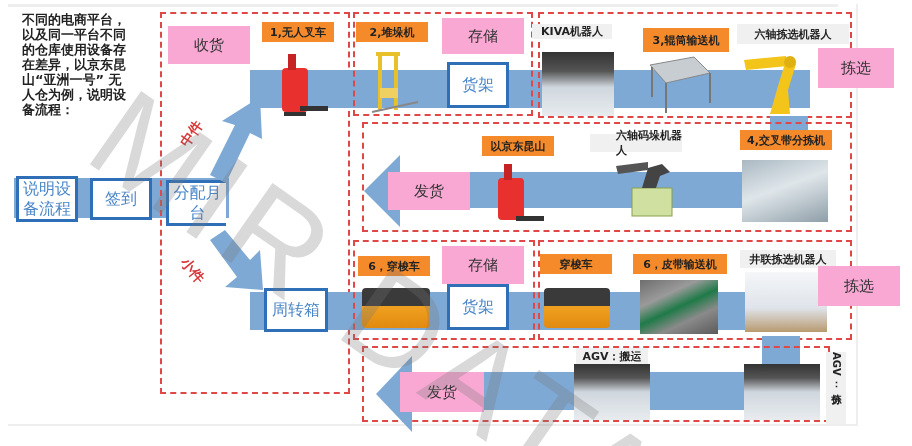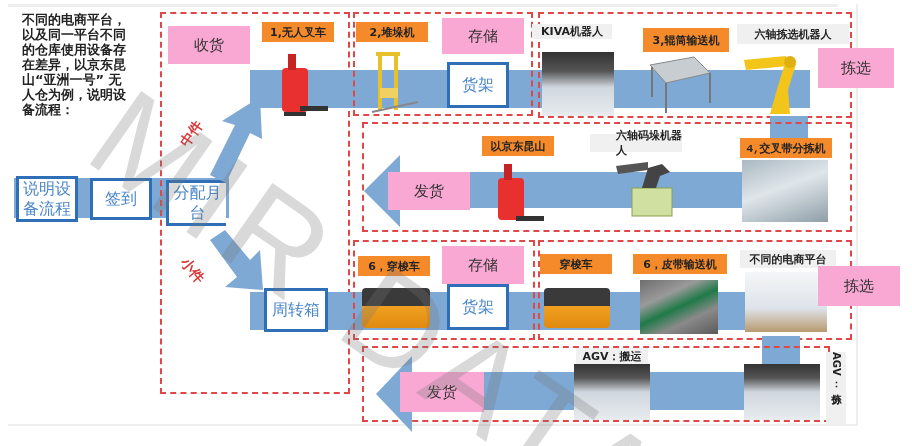--- a/index.html
+++ b/index.html
@@ -112,35 +112,35 @@
   <rect x="8" y="18" width="26" height="42" rx="4" fill="#e8302e"></rect>
   <rect x="14" y="4" width="8" height="16" fill="#c62424"></rect>
   <rect x="26" y="56" width="28" height="5" fill="#333"></rect>
 </svg>
 <div class="gray" style="left:590px;top:134px;width:92px;height:18px;padding-left:26px;">六轴码垛机器人</div>
 <svg class="img" style="left:612px;top:158px;" width="72" height="60">
   <rect x="20" y="30" width="40" height="28" fill="#cfe0a0" stroke="#8aa050"></rect>
   <polygon points="30,30 36,10 50,6 58,14 48,18 44,30" fill="#444"></polygon>
   <polygon points="4,8 36,4 36,12 6,16" fill="#555"></polygon>
 </svg>
-<div class="orange" style="left:740px;top:138px;width:92px;height:20px;font-family:Liberation Mono, monospace;">4,交叉带分拣机</div>
+<div class="orange" style="left:740px;top:130px;width:92px;height:20px;">4,交叉带分拣机</div>
 <div class="img" style="left:742px;top:160px;width:86px;height:62px;background:linear-gradient(160deg,#aab8c2 0%,#dfe6ea 45%,#8f9ea8 100%);"></div>
 
 <div class="dash" style="left:353px;top:240px;width:182px;height:100px;"></div>
 <div class="orange" style="left:358px;top:256px;width:72px;height:20px;">6，穿梭车</div>
 <div class="img" style="left:362px;top:288px;width:68px;height:40px;background:linear-gradient(180deg,#3a3a3a 0%,#3a3a3a 45%,#f0a020 46%,#e08a10 100%);border-radius:4px;"></div>
 <div class="green" style="left:442px;top:246px;width:82px;height:38px;">存储</div>
 <div class="bluebox" style="left:447px;top:284px;width:62px;height:46px;">货架</div>
 
 <div class="dash" style="left:538px;top:240px;width:314px;height:100px;"></div>
 <div class="orange" style="left:540px;top:254px;width:72px;height:20px;text-align:right;">穿梭车</div>
 <div class="img" style="left:544px;top:288px;width:66px;height:40px;background:linear-gradient(180deg,#3a3a3a 0%,#3a3a3a 45%,#f0a020 46%,#e08a10 100%);border-radius:4px;"></div>
 <div class="orange" style="left:633px;top:254px;width:94px;height:20px;">6，皮带输送机</div>
 <div class="img" style="left:640px;top:280px;width:78px;height:54px;background:linear-gradient(155deg,#6e6e6e 0%,#9a9a9a 30%,#1f7a48 50%,#8a8a8a 70%,#5a5a5a 100%);"></div>
-<div class="gray" style="left:740px;top:250px;width:96px;height:18px;">不同的电商平台</div>
+<div class="gray" style="left:740px;top:250px;width:96px;height:18px;">井联拣选机器人</div>
 <div class="img" style="left:745px;top:272px;width:82px;height:60px;background:linear-gradient(180deg,#f4f6f8 0%,#dfe4ea 60%,#b89a70 100%);"></div>
 <div class="green" style="left:818px;top:266px;width:82px;height:40px;">拣选</div>
 
 <div class="bar" style="left:762px;top:336px;width:38px;height:30px;"></div>
 
 <div class="dash" style="left:362px;top:346px;width:468px;height:76px;"></div>
 <div class="bar" style="left:410px;top:372px;width:400px;height:38px;"></div>
 <svg class="abs" style="left:374px;top:356px;" width="40" height="76">
   <polygon points="38,0 38,76 2,38" fill="#7fa9d5"></polygon>
 </svg>

